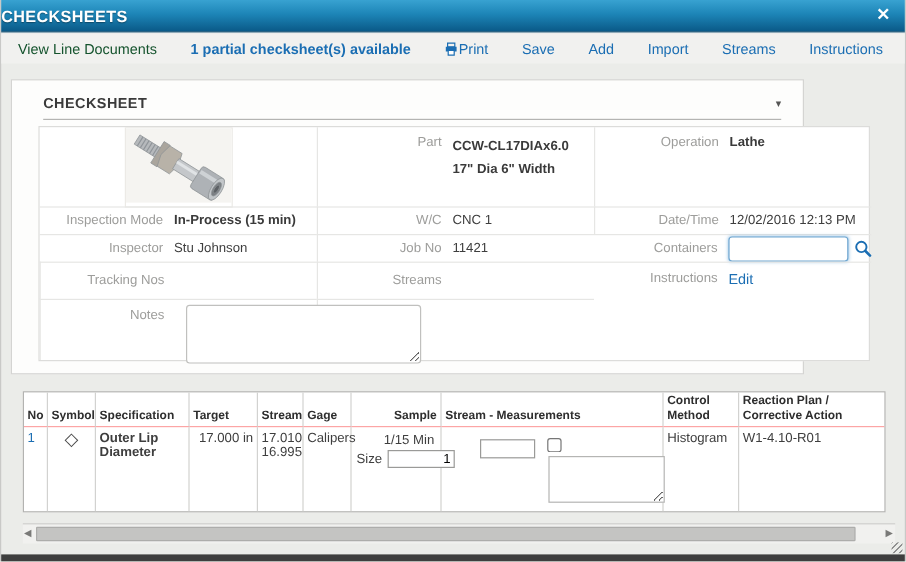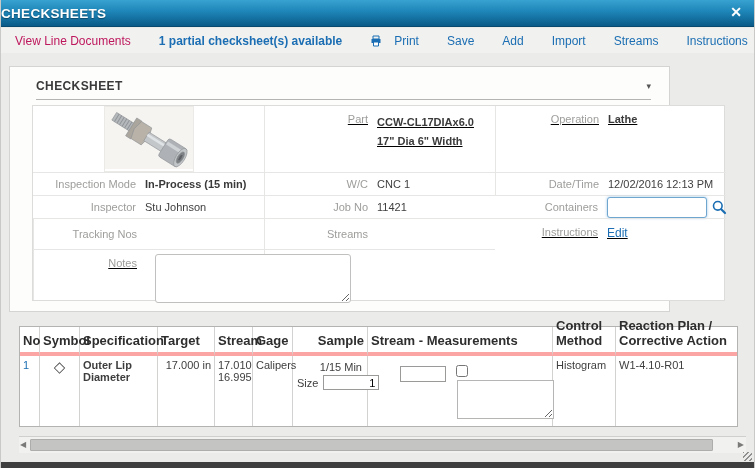--- a/index.html
+++ b/index.html
@@ -11,54 +11,54 @@
   .titlebar { position:absolute; left:0; top:0; width:100%; height:27px;
     background:linear-gradient(180deg,#38a2d1 0%,#1d85b7 45%,#0a5a88 100%);
     border-bottom:1px solid #07496f; display:flex; align-items:center; }
   .titlebar .title { color:#fff; font-size:13.5px; font-weight:bold; letter-spacing:.3px; text-shadow:0 1px 1px rgba(0,0,0,.35); }
   .close-btn { position:absolute; right:12px; top:4px; color:#fff; font-weight:bold; font-size:14px; cursor:pointer; }
 
   
   .toolbar { position:absolute; left:0; top:28px; width:100%; height:25px; background:#f1f1ef; display:flex; align-items:center; font-size:12px; }
   .tb-item { margin-left:28px; color:#1b6eb3; cursor:pointer; white-space:nowrap; }
   .tb-item.first { margin-left:14px; }
-  .tb-item.disabled { color:#be185d; cursor:default; }
+  .tb-item.disabled { color:#14532d; cursor:default; }
   .tb-item.strong { font-weight:bold; }
-  .print-wrap { display:flex; align-items:center; gap:12px; }
+  .print-wrap { display:flex; align-items:center; gap:0; }
 
   
   .panel { position:absolute; left:8px; top:66px; width:661px; height:246px; background:#fdfdfc; border:1px solid #d4d4d2; }
   .panel-title-row { position:absolute; left:26px; right:18px; top:12px; border-bottom:1px solid #b4b4b2; padding-bottom:6px; display:flex; justify-content:space-between; align-items:center; }
   .panel-title { font-size:12px; font-weight:bold; color:#3a3a3a; letter-spacing:.4px; }
   .panel-caret { font-size:9px; color:#555; cursor:pointer; }
 
   
   .form { position:absolute; left:22px; top:38px; width:693px; height:196px; border:1px solid #dcdcda; background:#fff;
     display:grid; grid-template-columns:231px 231px 231px; grid-template-rows:66px 23px 23px 31px 1fr; }
   .fcell { display:flex; align-items:center; font-size:11px; overflow:visible; }
   .fcell.bl { border-left:1px solid #e6e6e4; }
   .fcell.bt { border-top:1px solid #e6e6e4; }
-  .fcell.top { align-items:flex-start; padding-top:7px;text-decoration:underline; }
+  .fcell.top { align-items:flex-start; padding-top:7px; }
   .lbl { width:112px; flex:none; text-align:right; padding-right:9px; color:#9d9d9b; }
   .val { color:#3e3e3e; }
   .b { font-weight:bold; color:#3a3a3a; }
   .stack div { line-height:1.75; }
   .img-cell { justify-content:center; align-items:center; }
   .part-img { border:1px solid #eceae6; }
 
   .ctn-input { width:100px; height:21px; border:1px solid #6fa6d0; border-radius:3px; box-shadow:0 0 3px rgba(90,160,215,.6); outline:none; padding:0 4px; font-family:"Liberation Sans",sans-serif; font-size:11px; }
   .search-icon { margin-left:4px; cursor:pointer; flex:none; display:inline-flex; }
   .edit-link { color:#1b6eb3; font-size:12px; cursor:pointer; }
   .notes-cell { position:relative; }
   .notes-ta { position:absolute; left:121px; top:4px; width:196px; height:49px; z-index:2; background:#fff; border:1px solid #c0c0be; border-radius:3px; resize:both; font-family:"Liberation Sans",sans-serif; font-size:11px; }
 
   
   .sheet-table { position:absolute; left:18px; top:326px; width:719px; background:#fff; border:1px solid #b3b3b1;
     display:grid; grid-template-columns:20px 40px 78px 57px 38px 40px 75px 185px 63px 1fr; grid-template-rows:29px 70px; }
-  .th { font-size:13px; font-weight:bold; color:#2e2e2e; line-height:1.15; display:flex; align-items:flex-end; padding:2px 3px 3px; border-bottom:4px solid #fca5a5; border-right:1px solid #d2d2d0; }
+  .th { font-size:10px; font-weight:bold; color:#2e2e2e; line-height:1.15; display:flex; align-items:flex-end; padding:2px 3px 3px; border-bottom:1px solid #fca5a5; border-right:1px solid #d2d2d0; }
   .th.right { justify-content:flex-end; }
   .th.nr, .td.nr { border-right:none; }
   .td { font-size:11px; color:#3e3e3e; padding:3px; border-right:1px solid #d2d2d0; position:relative; }
   .td.center { text-align:center; }
   .td.rt { text-align:right; }
   .no-link { color:#1b6eb3; cursor:pointer; }
   .sym { font-size:15px; color:#4a4a4a; line-height:1; }
   .freq { text-align:right; padding:2px 2px 0; }
   .size-row { display:flex; align-items:center; margin-top:2px; }
   .size-row span { margin:0 5px 0 1px; }

